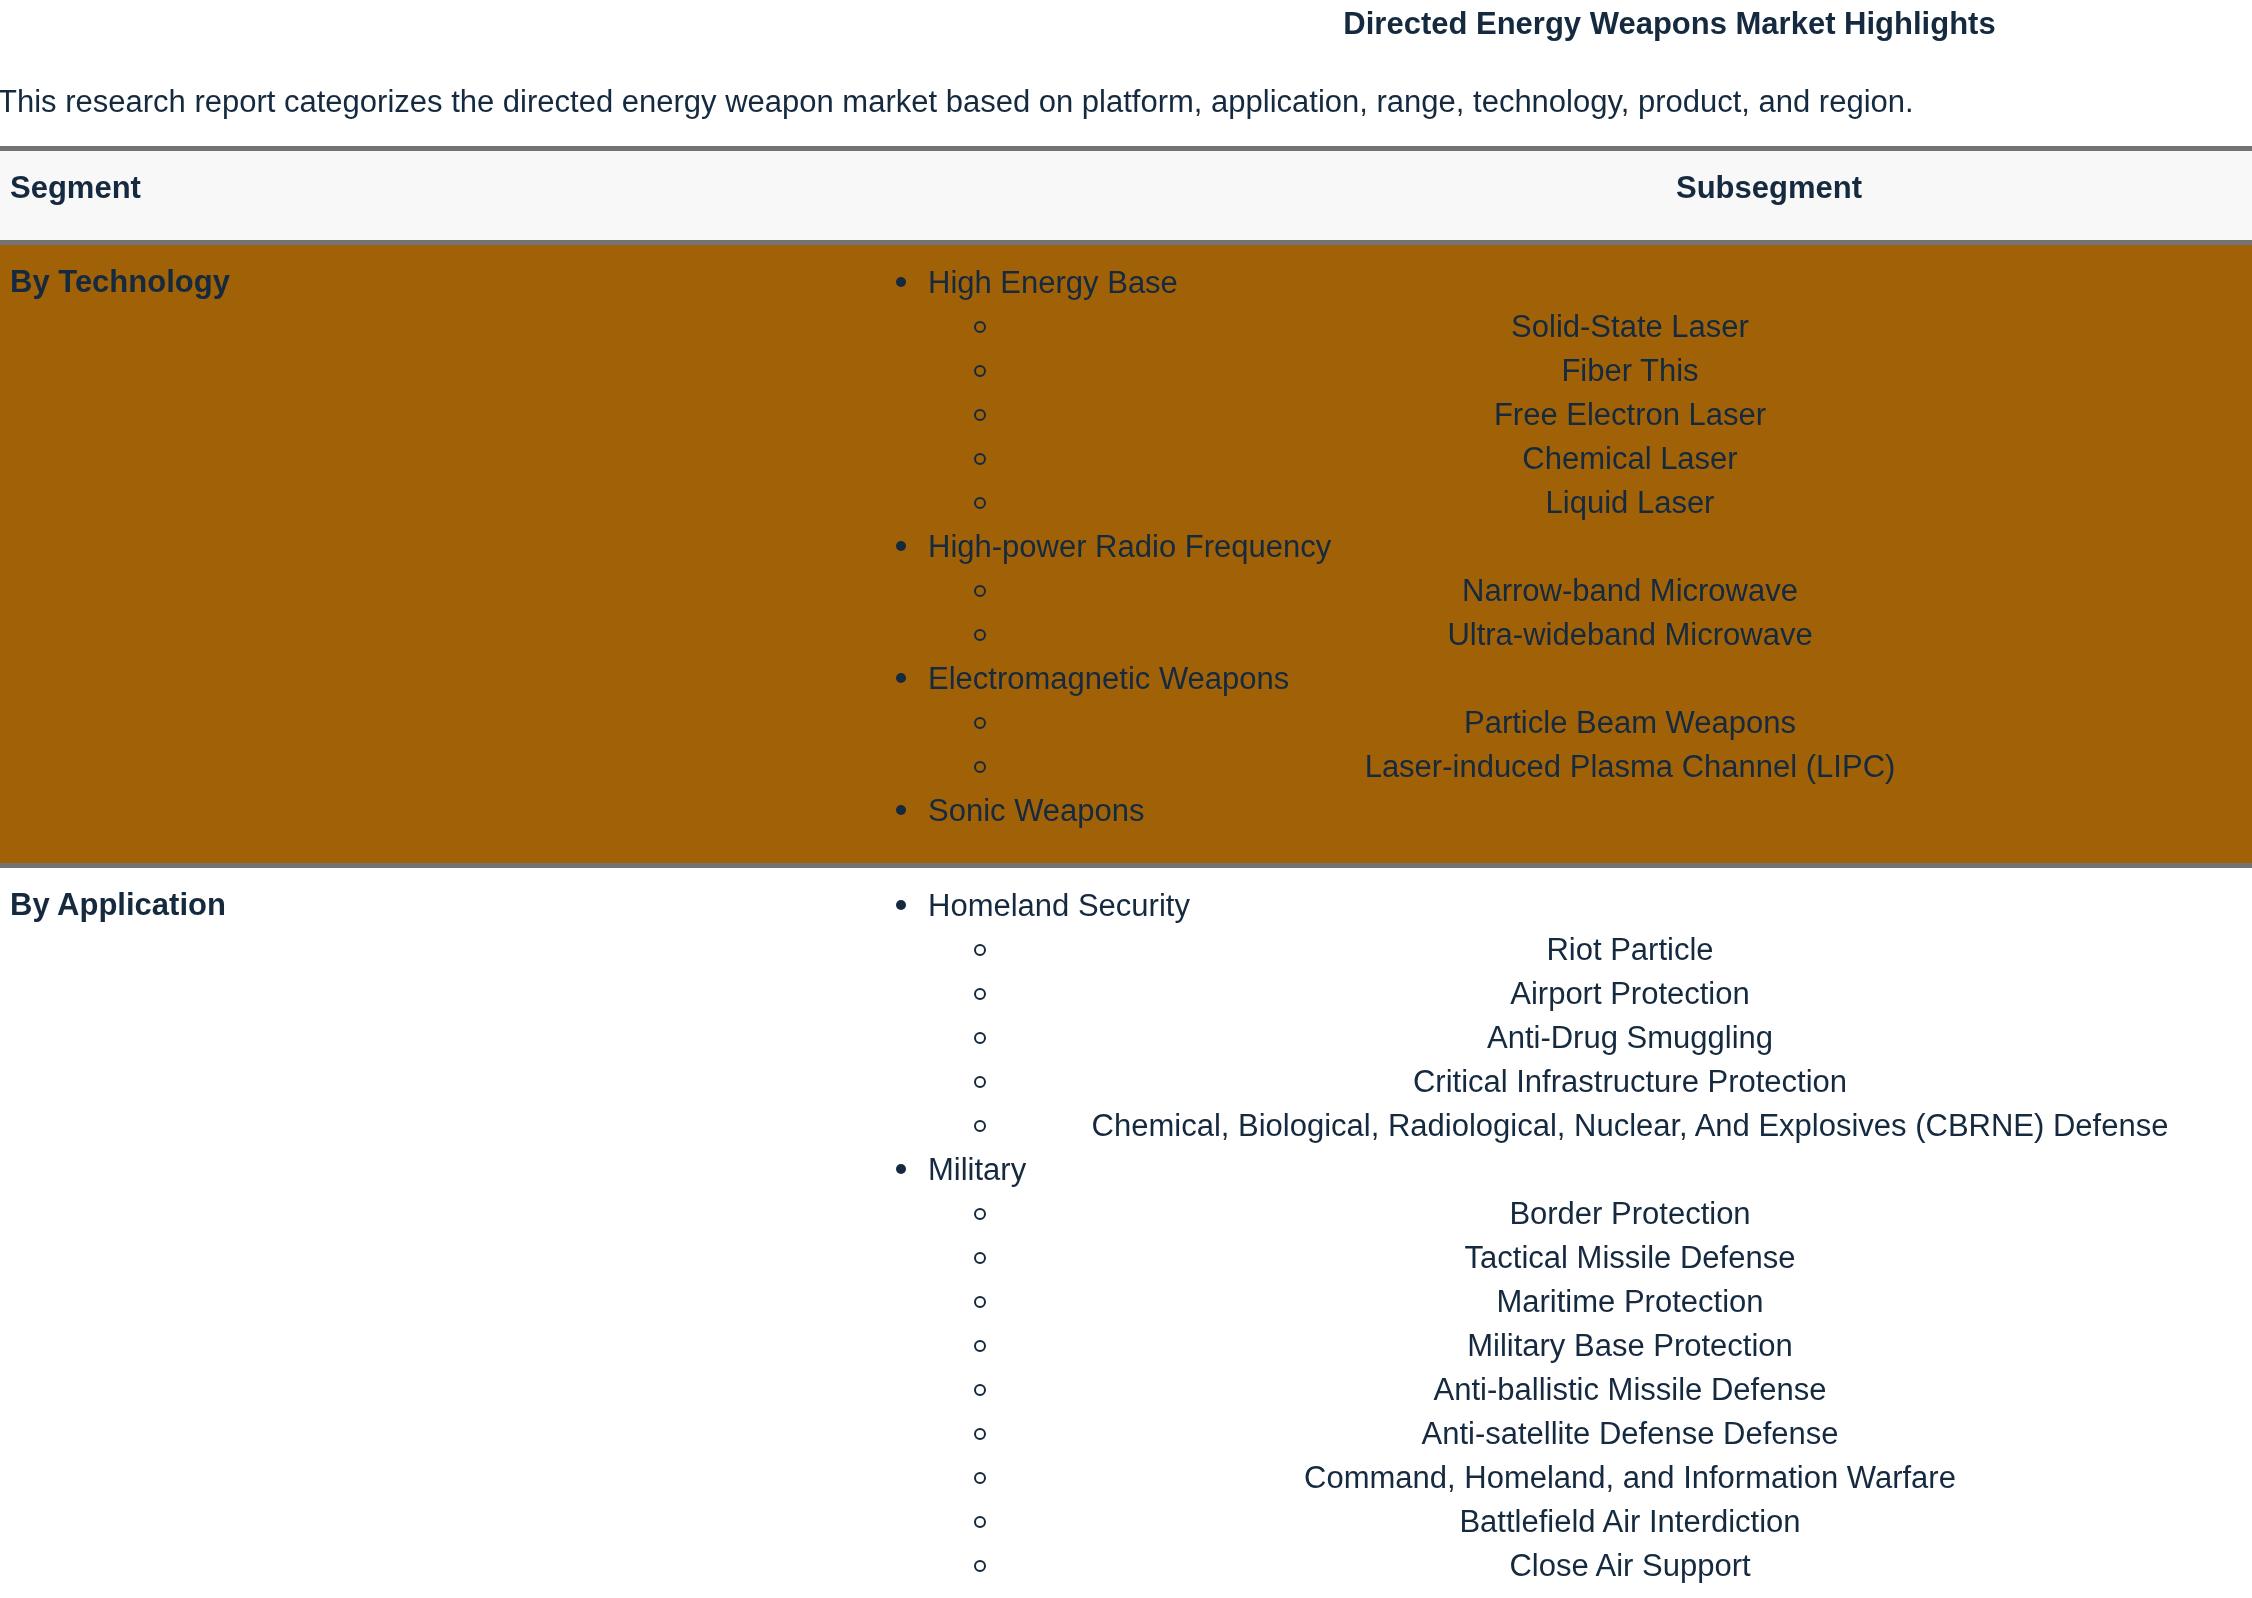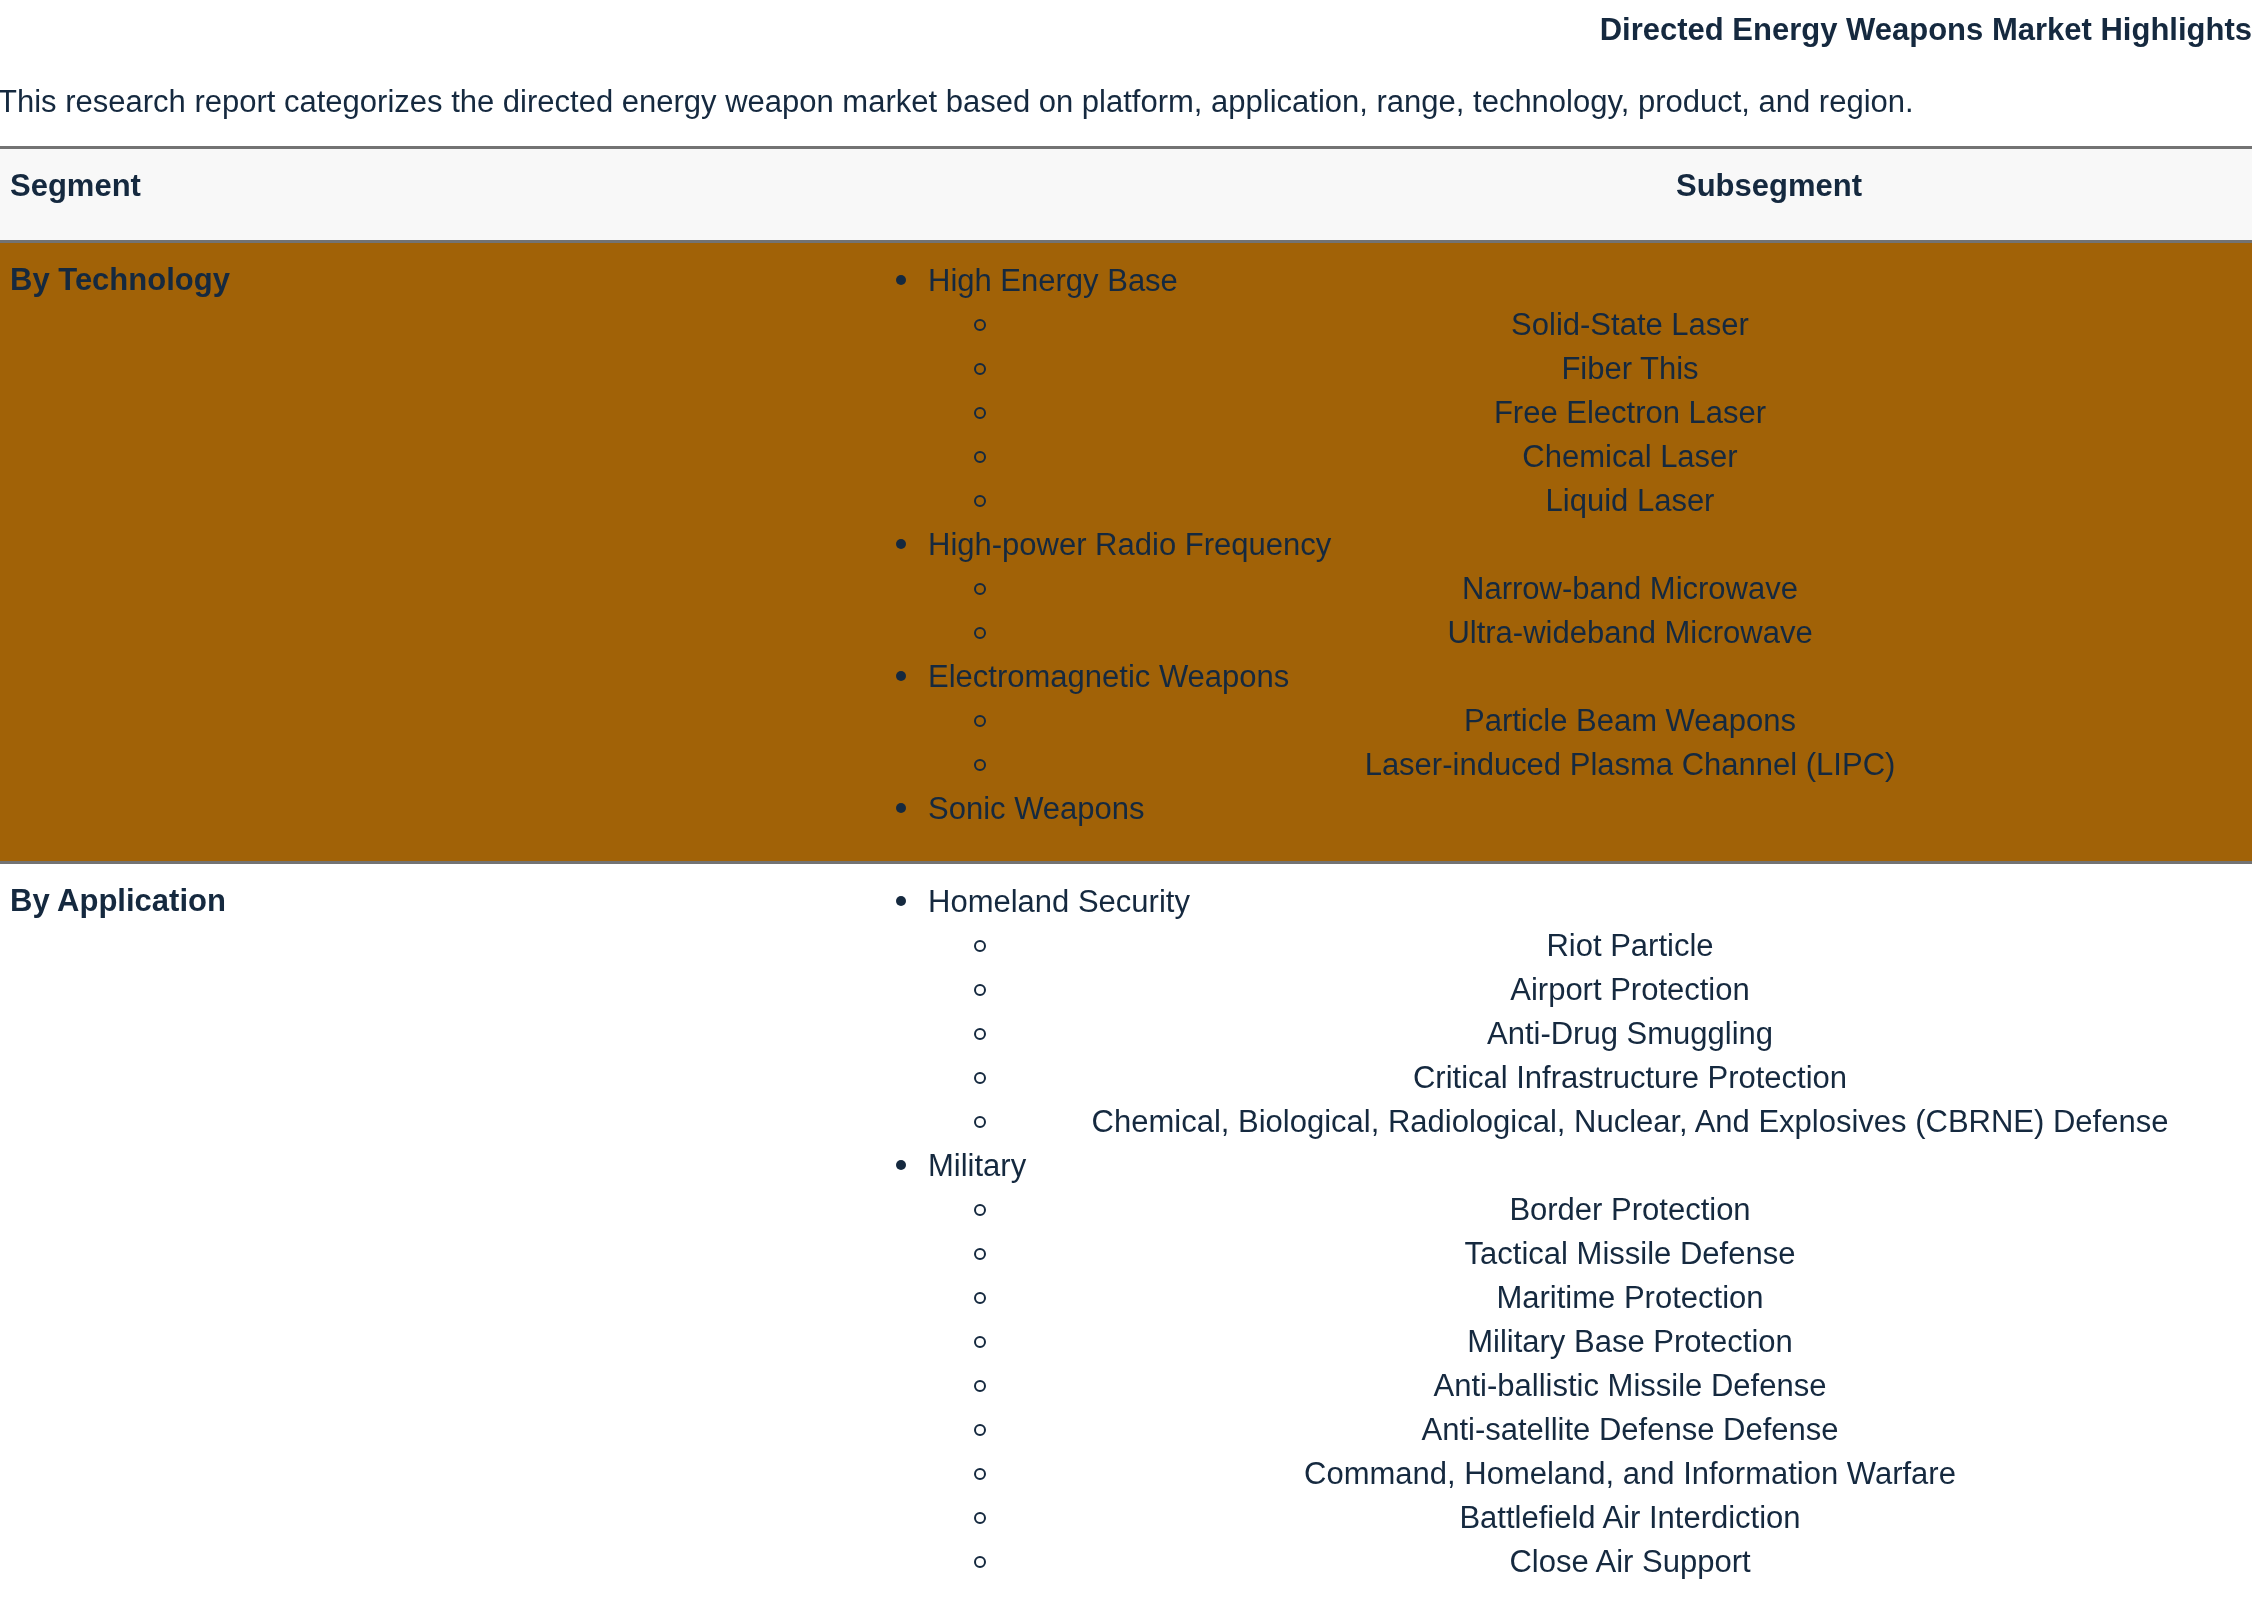--- a/index.html
+++ b/index.html
@@ -3,35 +3,35 @@
   <meta charset="utf-8">
   <style>
     html, body { margin: 0; padding: 0; }
     body {
       width: 2252px; height: 1598px; overflow: hidden;
       background: #ffffff; color: #15293f;
       font-family: "Liberation Sans", sans-serif;
       position: relative;
     }
     .title {
-      position: absolute; left: 0; width: 2252px; top: 10px;
-      text-align: right; padding-left: 1087px; box-sizing: border-box;
+      position: absolute; left: 0; width: 2252px; top: 4px;
+      text-align: center; padding-left: 1087px; box-sizing: border-box;
       font-size: 31px; font-weight: bold; line-height: 40px;
     }
     .intro {
       position: absolute; left: -2px; top: 82px;
       font-size: 31px; line-height: 40px; white-space: nowrap;
     }
     table.seg {
       position: absolute; left: 0; top: 146px; width: 2252px;
       border-collapse: collapse;
     }
     table.seg th, table.seg td {
       text-align: left; vertical-align: top;
-      border-top: 3px solid #737373;
+      border-top: 5px solid #737373;
       font-size: 31px;
     }
     table.seg thead th {
       background: #f8f8f8; font-weight: bold;
       height: 94px; box-sizing: border-box; padding: 20px 0 0 10px; line-height: 34px;
     }
     table.seg thead th.c2 { padding-left: 838px; }
     td.seg-name { width: 828px; font-weight: bold; padding: 20px 0 0 10px; line-height: 34px; }
     td.sub { padding: 16px 0 30px 0; }
     tr.shade td { background: #a16207; }

